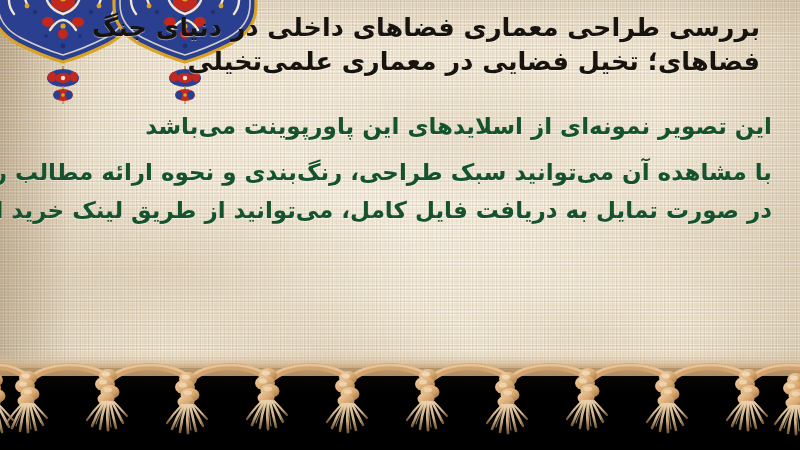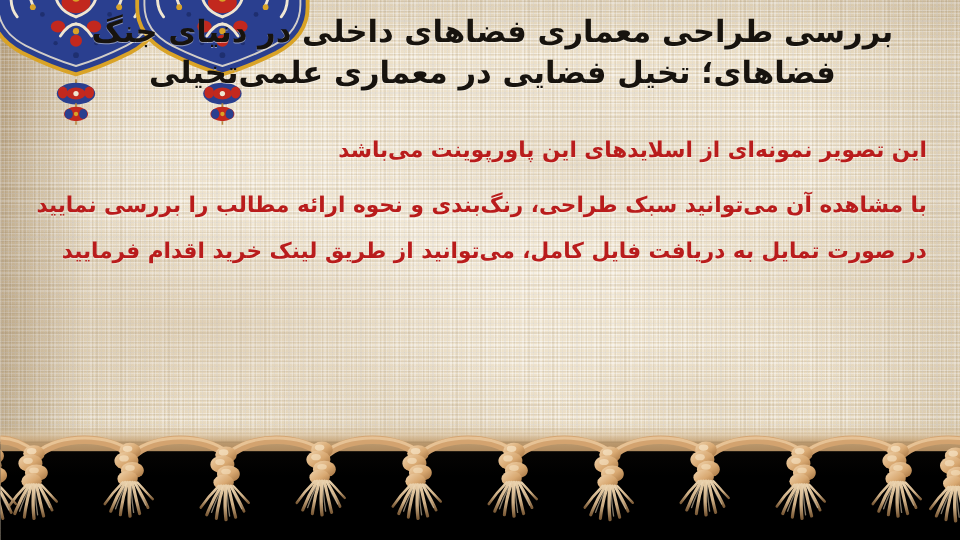--- a/index.html
+++ b/index.html
@@ -82,21 +82,21 @@
   
   .ornament{position:absolute;top:0;}
   .ornament svg{display:block;}
   #orn-left{left:-12px;}
   #orn-right{left:110px;}
 
   
   .title-block{
     position:absolute;
     left:60px;right:40px;top:10px;
-    text-align:center;
+    text-align:right;
     direction:rtl;
   }
   .title-line{
     color:#17130e;
     font-size:25.5px;
     font-weight:700;
     line-height:34px;
     letter-spacing:0px;
     text-shadow:0 1px 0 rgba(255,252,244,.45);
     white-space:nowrap;
@@ -104,22 +104,22 @@
 
   .body-block{
     position:absolute;
     right:20px;
     top:108px;
     width:760px;
     text-align:right;
     direction:rtl;
   }
   .body-line{
-    color:#b91c1c;
-    font-size:18px;
+    color:#14532d;
+    font-size:23px;
     font-weight:700;
     line-height:36px;
     text-shadow:0 1px 0 rgba(255,252,244,.40);
     white-space:nowrap;
     padding-right:8px;
   }
   .body-line.l1{ margin-bottom:10px; }
   .body-line.l2{ margin-bottom:2px; }
 
   

